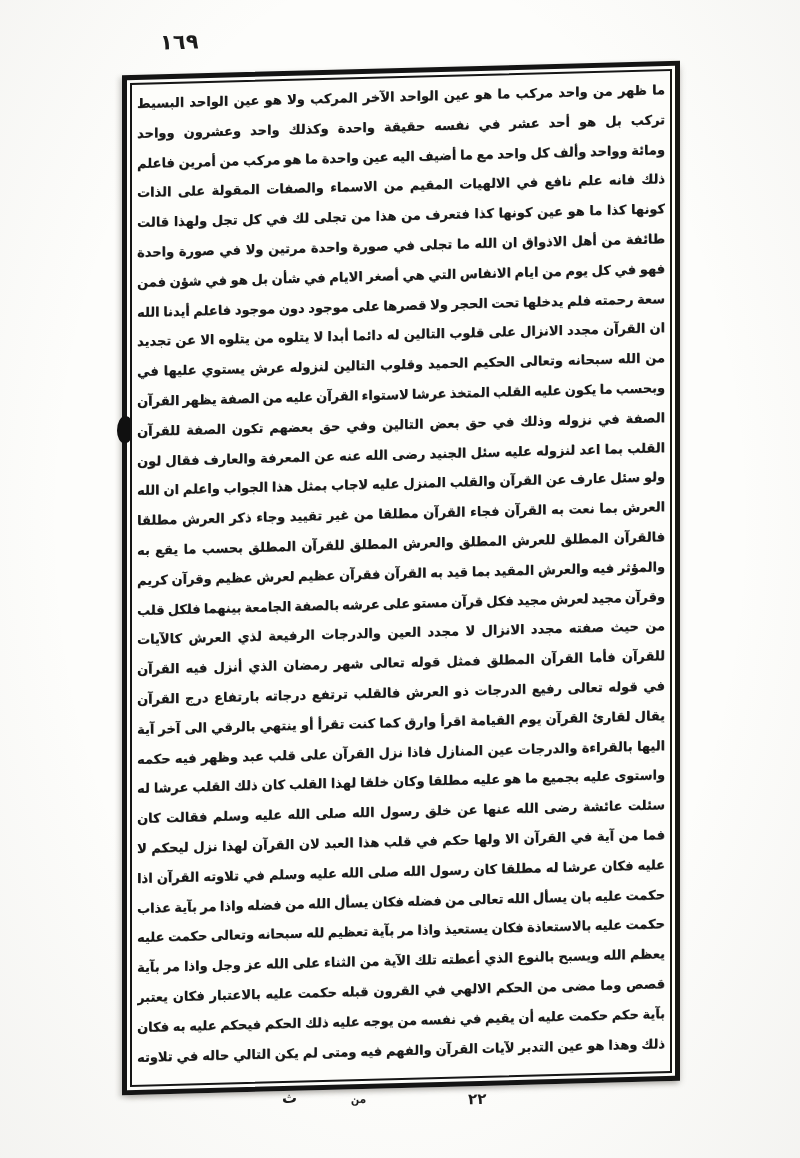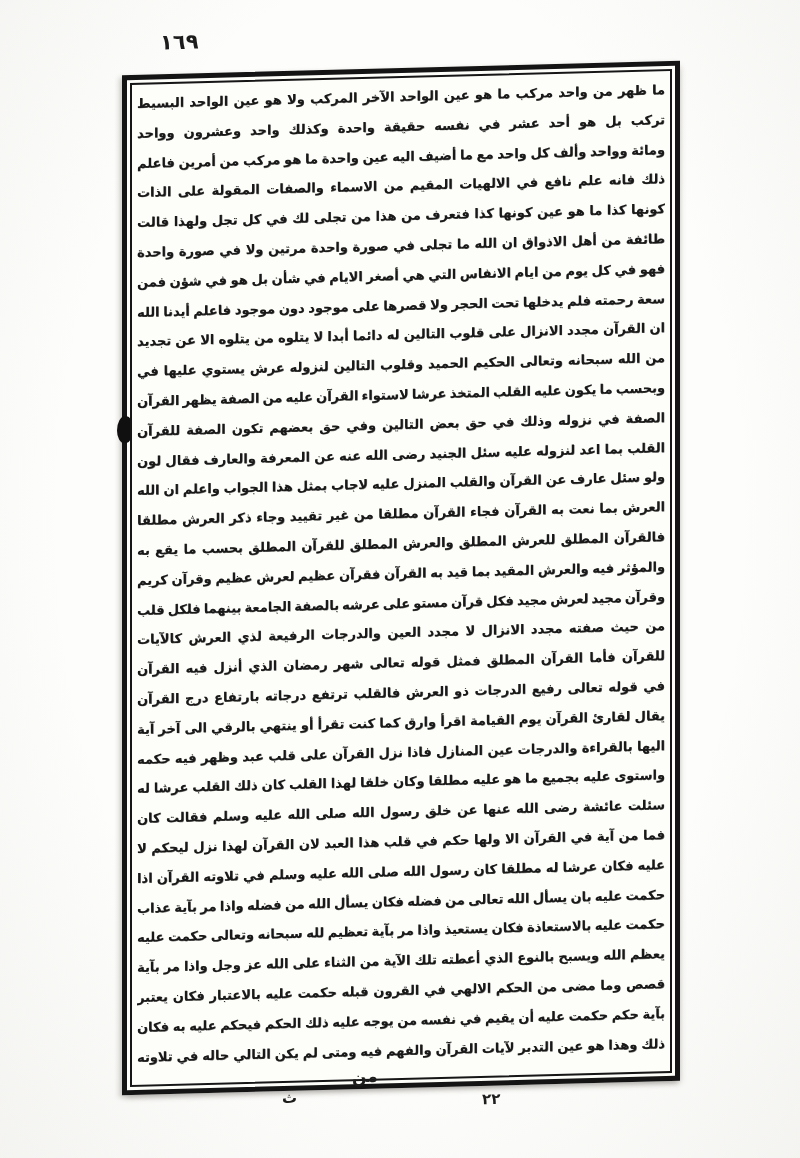--- a/index.html
+++ b/index.html
@@ -74,22 +74,22 @@
     height: 27px;
     background: #101010;
     border-radius: 60% 40% 45% 55%;
   }
   .footer-mark {
     position: absolute;
     color: #1d1d1d;
     font-weight: bold;
     transform: skewY(-0.8deg);
   }
-  .footer-quire   { left: 468px; top: 1090px; font-size: 15px; margin-left: 14px; }
-  .footer-mid     { left: 352px; top: 1066px; font-size: 17px; }
+  .footer-quire   { left: 468px; top: 1090px; font-size: 15px; }
+  .footer-mid     { left: 352px; top: 1092px; font-size: 12px; font-family: Liberation Mono, monospace; }
   .footer-left    { left: 282px; top: 1089px; font-size: 15px; }
 </style>
 </head>
 <body>
 
 <div class="sheet">
 
   <div class="page-number">١٦٩</div>
 
   <div class="frame">

